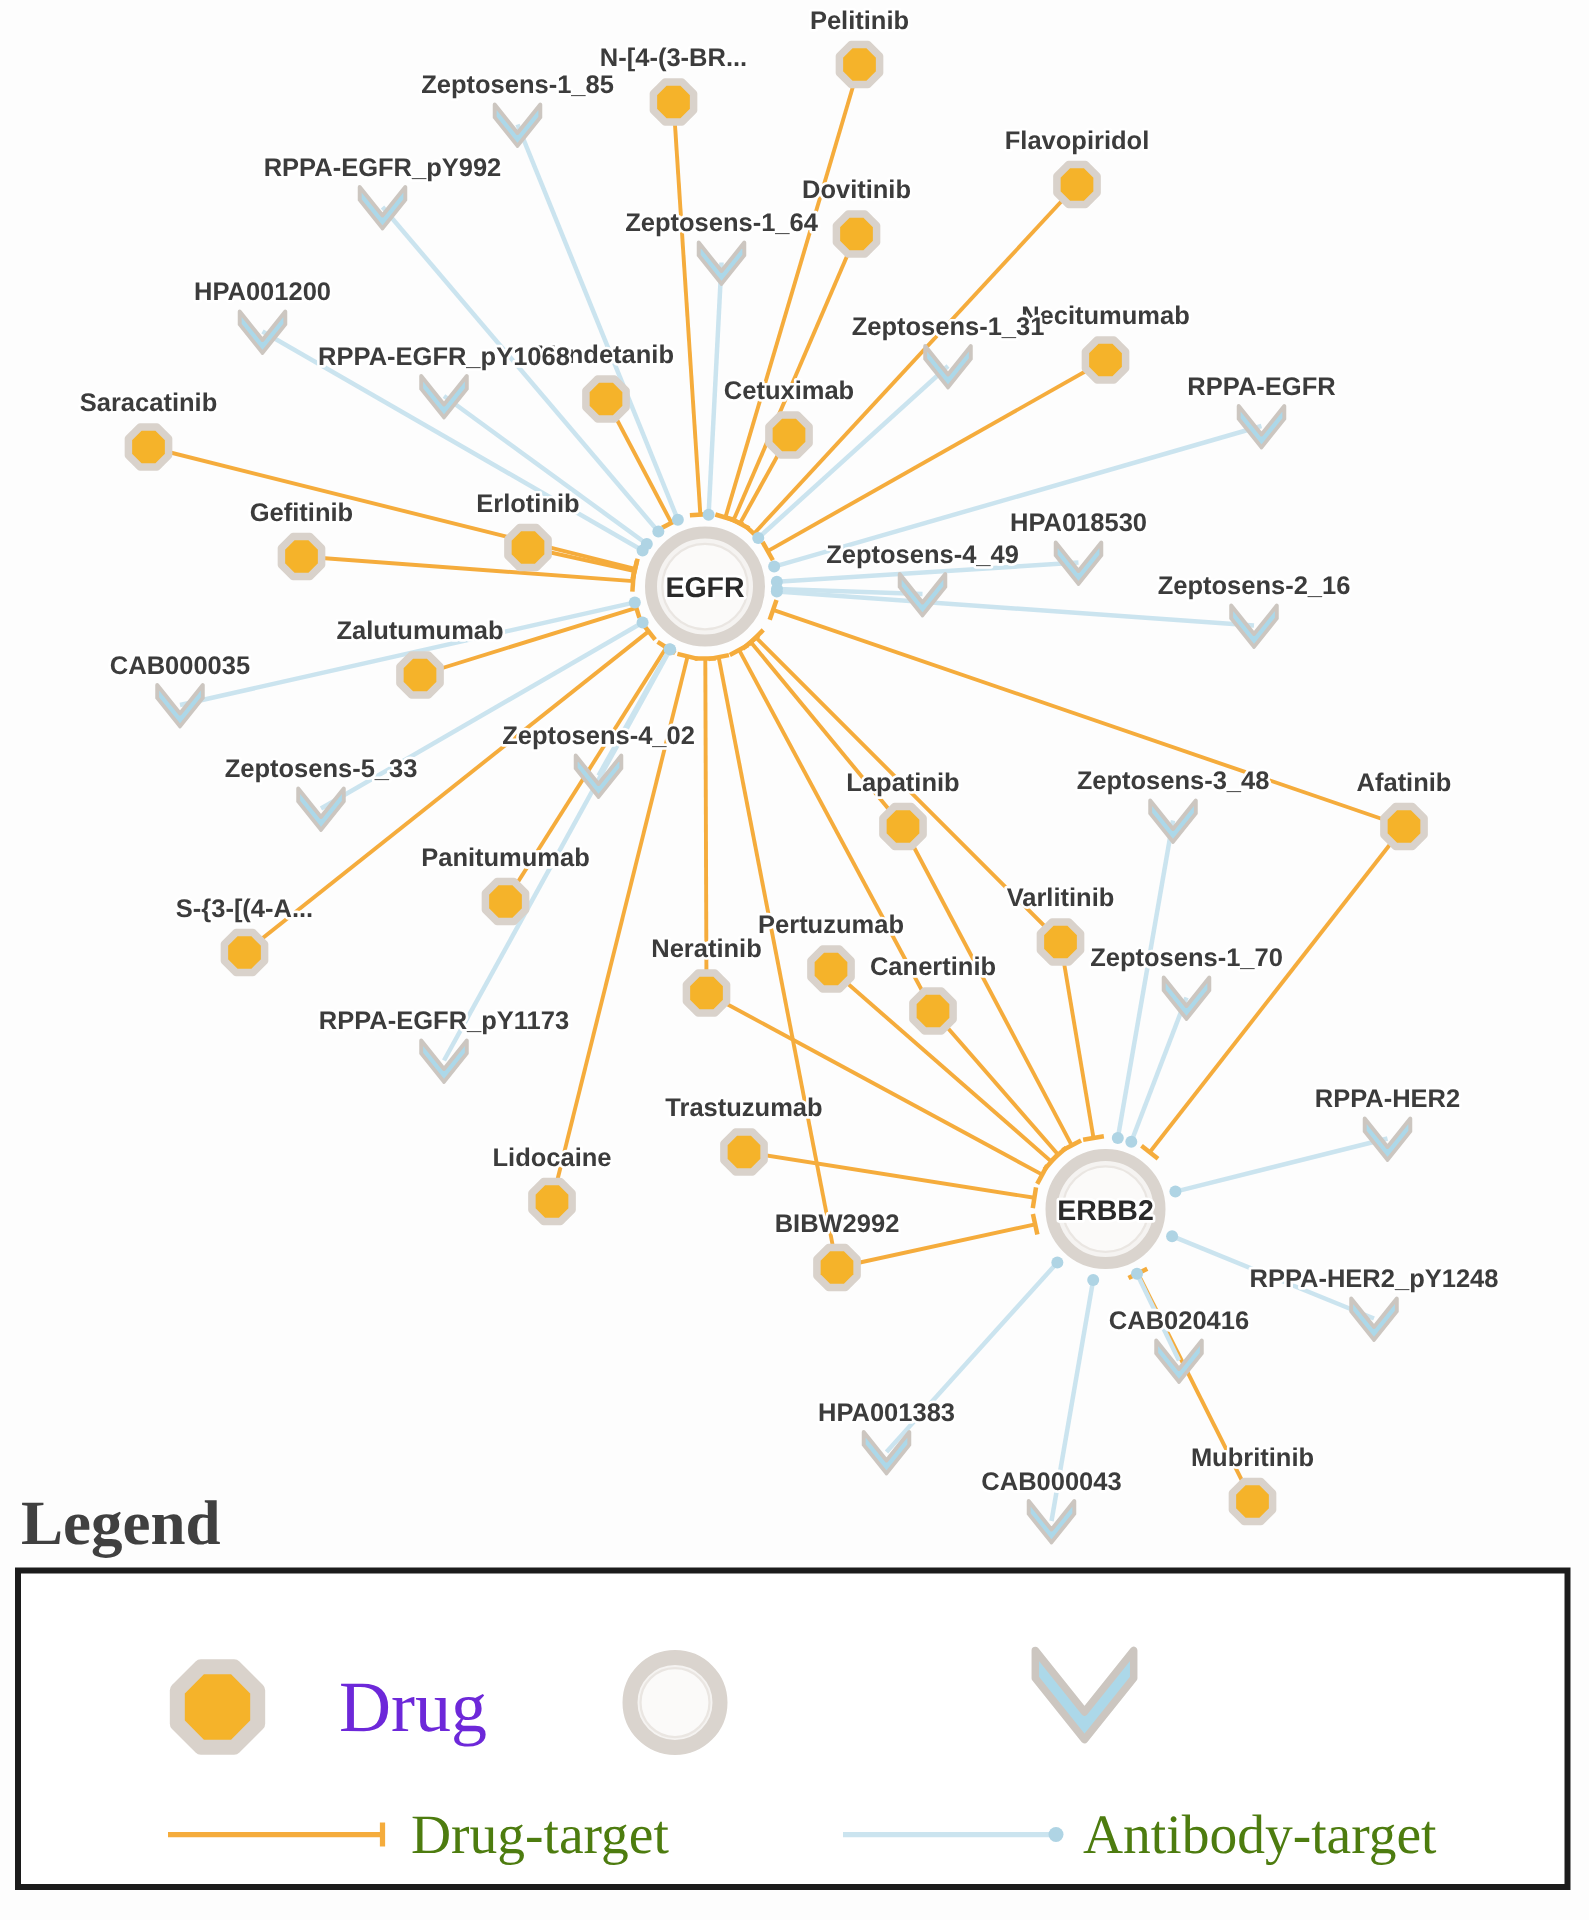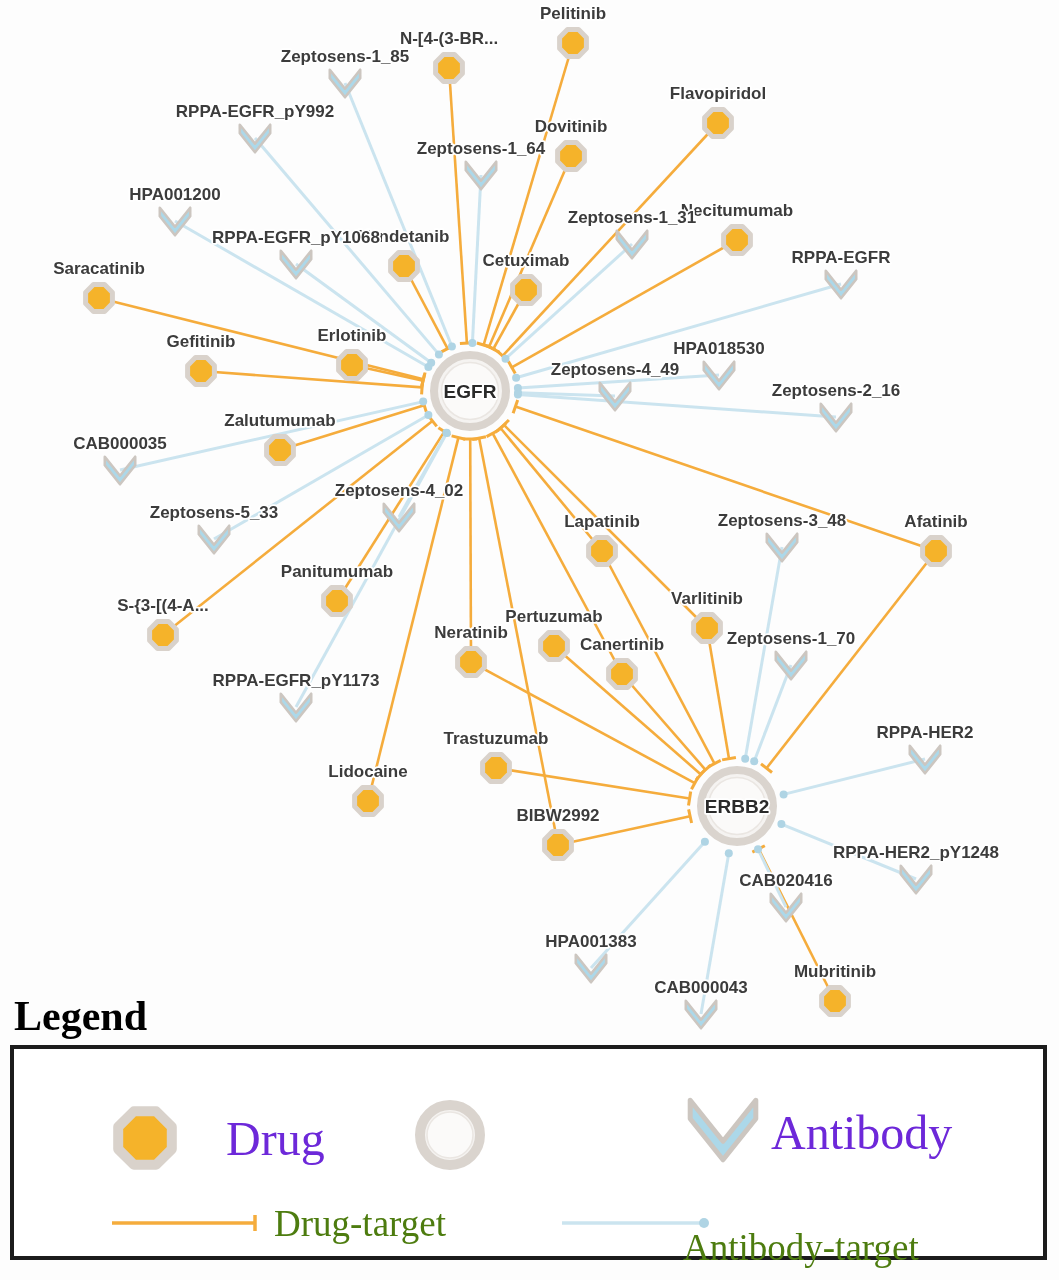--- a/index.html
+++ b/index.html
@@ -3,39 +3,39 @@
 <meta charset="utf-8">
 <style>
   html,body{margin:0;padding:0;}
   body{
     width:1059px;height:1280px;position:relative;overflow:hidden;
     background:#fdfdfd;font-family:"Liberation Sans",sans-serif;
   }
   #net{position:absolute;left:0;top:0;}
   .legend-title{
     position:absolute;left:14px;top:992px;
-    font-family:"Liberation Serif",serif;font-weight:700;font-size:42px;color:#000000;
+    font-family:"Liberation Serif",serif;font-weight:700;font-size:42px;color:#404040;
   }
   .legend-box{
     position:absolute;left:10px;top:1045px;width:1029px;height:207px;
     border:4px solid #1c1c1c;background:#ffffff;
   }
   .legend-box svg,.legend-box span{position:absolute;}
   .lbig{font-family:"Liberation Serif",serif;font-size:48px;color:#6d28d9;}
   .lmed{font-family:"Liberation Serif",serif;font-size:37px;color:#4d7c0f;}
   #ic-drug{left:86px;top:44px;}
   #ic-gene{left:391px;top:41px;}
   #ic-ab{left:664px;top:40px;}
   #lbl-drug{left:212px;top:62px;}
   #lbl-gene{left:500px;top:60px;}
   #lbl-ab{left:757px;top:56px;}
   #ic-dline{left:94px;top:163px;}
   #ic-aline{left:544px;top:163px;}
   #lbl-dt{left:260px;top:153px;}
-  #lbl-at{left:669px;top:153px;margin-top:24px;}
+  #lbl-at{left:708px;top:153px;}
 </style>
 </head>
 <body>
 
 <svg id="net" width="1059" height="1040">
     <defs>
       <marker id="m-tee" markerWidth="12" markerHeight="18" refX="3" refY="9" orient="auto" markerUnits="userSpaceOnUse">
         <line x1="3" y1="2" x2="3" y2="16" stroke="#F5AC3C" stroke-width="3"></line>
       </marker>
       <marker id="m-dot" markerWidth="12" markerHeight="12" refX="6" refY="6" markerUnits="userSpaceOnUse">
@@ -203,21 +203,20 @@
   <span id="lbl-drug" class="lbig">Drug</span>
 
   <svg id="ic-gene" width="90" height="90">
       <circle cx="45" cy="45" r="30" fill="#F5F3F1" stroke="#DAD4CE" stroke-width="10"></circle>
       <circle cx="45" cy="45" r="23" fill="#FBFAF9" stroke="#EAE6E2" stroke-width="1.5"></circle>
     </svg>
 
   <svg id="ic-ab" width="90" height="84">
       <path d="M 12.20,11.30 L 45.00,52.30 L 77.80,11.30 L 77.80,29.75 L 45.00,70.75 L 12.20,29.75 Z" fill="#ACD8E9" stroke="#CCC6C0" stroke-width="5" stroke-linejoin="round"></path>
     </svg>
-  <span id="lbl-ab" class="lbig">Antibody</span>
 
   <svg id="ic-dline" width="160" height="22">
       <line x1="4" y1="11" x2="147" y2="11" stroke="#F5AC3C" stroke-width="3.5"></line>
       <line x1="147" y1="3" x2="147" y2="19" stroke="#F5AC3C" stroke-width="3.5"></line>
     </svg>
   <span id="lbl-dt" class="lmed">Drug-target</span>
 
   <svg id="ic-aline" width="160" height="22">
       <line x1="4" y1="11" x2="146" y2="11" stroke="#CBE4EF" stroke-width="3.5"></line>
       <circle cx="146" cy="11" r="5" fill="#AFD4E4"></circle>

